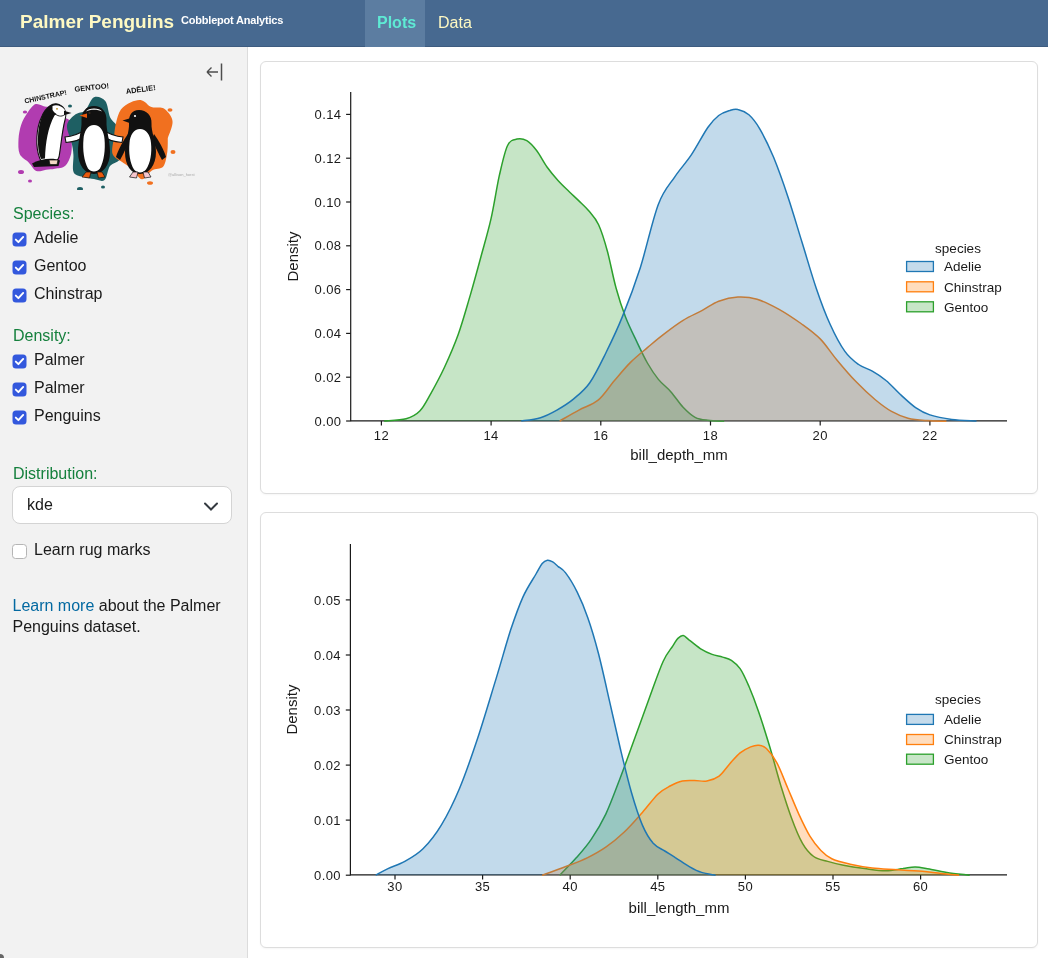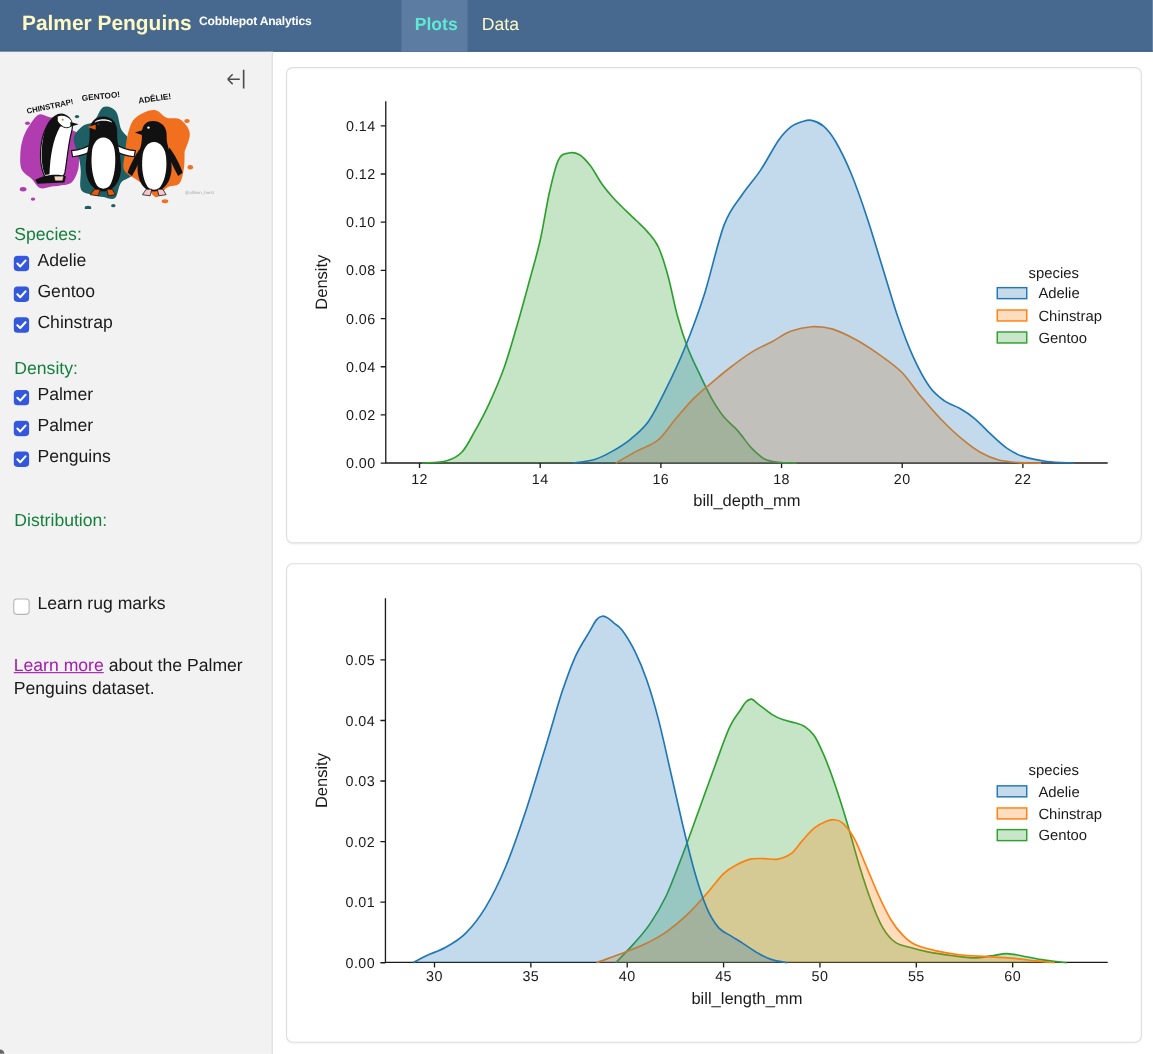--- a/index.html
+++ b/index.html
@@ -109,25 +109,31 @@
       <span class="lbl">Palmer</span>
     </div>
     <div class="row" style="top:356px">
       <span class="cb"><svg width="15" height="15" viewBox="0 0 15 15">
           <rect x="0.5" y="0.5" width="14" height="14" rx="3.5" fill="#3358dd"></rect>
           <path d="M3.8,7.6 L6.4,10.2 L11.2,4.9" stroke="#fff" stroke-width="1.9" fill="none" stroke-linecap="round" stroke-linejoin="round"></path>
         </svg></span>
       <span class="lbl">Penguins</span>
     </div>
  <div class="heading" style="top:418px">Distribution:</div>
+ <div style="position:absolute;left:12px;top:439px;width:220px;height:38px;background:#fff;border:1px solid #d4d4d4;border-radius:8px">
+   <span style="position:absolute;left:14px;top:9px;font-size:16px;color:#1a1a1a">kde</span>
+   <svg width="14" height="9" viewBox="0 0 14 9" style="position:absolute;right:13px;top:15px">
+        <path d="M1,1.5 L7,7.5 L13,1.5" stroke="#343a40" stroke-width="2" fill="none" stroke-linecap="round"></path>
+      </svg>
+ </div>
  <div class="row" style="top:490px">
       <span style="width:15px;height:15px;background:#fff;border:1px solid #b5b5b5;border-radius:3.5px;display:inline-block"></span>
       <span class="lbl">Learn rug marks</span>
     </div>
- <div style="position:absolute;left:12.5px;top:548px;width:225px;font-size:16px;line-height:21.4px;color:#1a1a1a"><a style="color:#a21caf;text-decoration:underline">Learn more</a> about the Palmer<br>Penguins dataset.</div>
+ <div style="position:absolute;left:12.5px;top:548px;width:225px;font-size:16px;line-height:21.4px;color:#1a1a1a"><a style="color:#0369a1;">Learn more</a> about the Palmer<br>Penguins dataset.</div>
 </div>
 <div class="card" style="left:260px;top:61px;width:778px;height:433px">
 <svg width="776" height="431" viewBox="1 1 776 431">
       <line x1="90.7" y1="31" x2="90.7" y2="360.3" stroke="#1a1a1a" stroke-width="1.2"></line>
       <line x1="90.7" y1="359.9" x2="747" y2="359.9" stroke="#1a1a1a" stroke-width="1.2"></line>
       <line x1="121.4" y1="359.9" x2="121.4" y2="364.5" stroke="#1a1a1a" stroke-width="1.2"></line>
       <text x="121.4" y="379.2" font-size="13" letter-spacing="0.4" text-anchor="middle" fill="#1a1a1a">12</text>
       <line x1="231.1" y1="359.9" x2="231.1" y2="364.5" stroke="#1a1a1a" stroke-width="1.2"></line>
       <text x="231.1" y="379.2" font-size="13" letter-spacing="0.4" text-anchor="middle" fill="#1a1a1a">14</text>
       <line x1="340.8" y1="359.9" x2="340.8" y2="364.5" stroke="#1a1a1a" stroke-width="1.2"></line>

